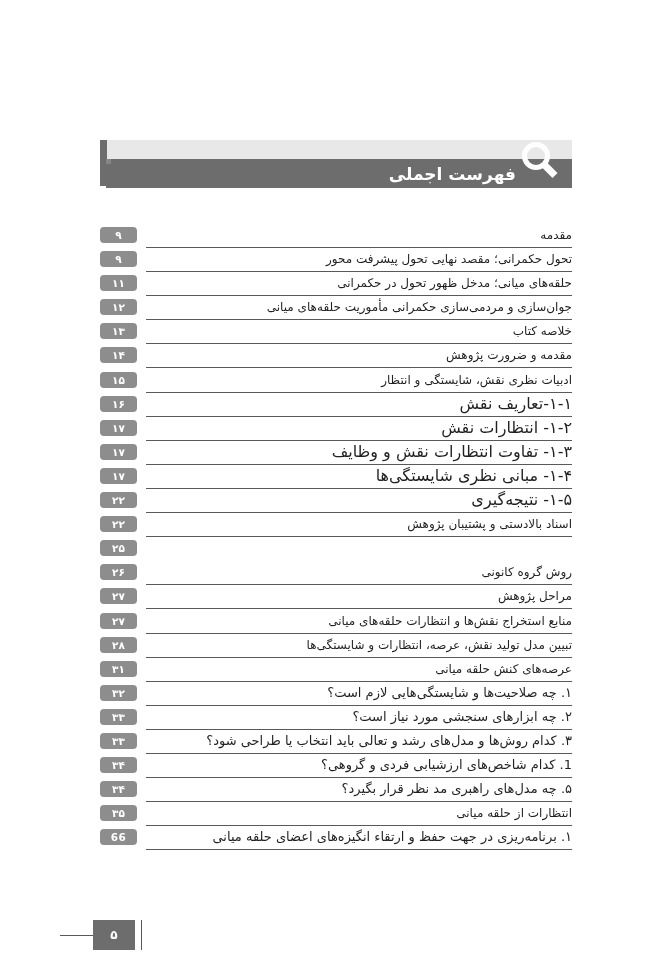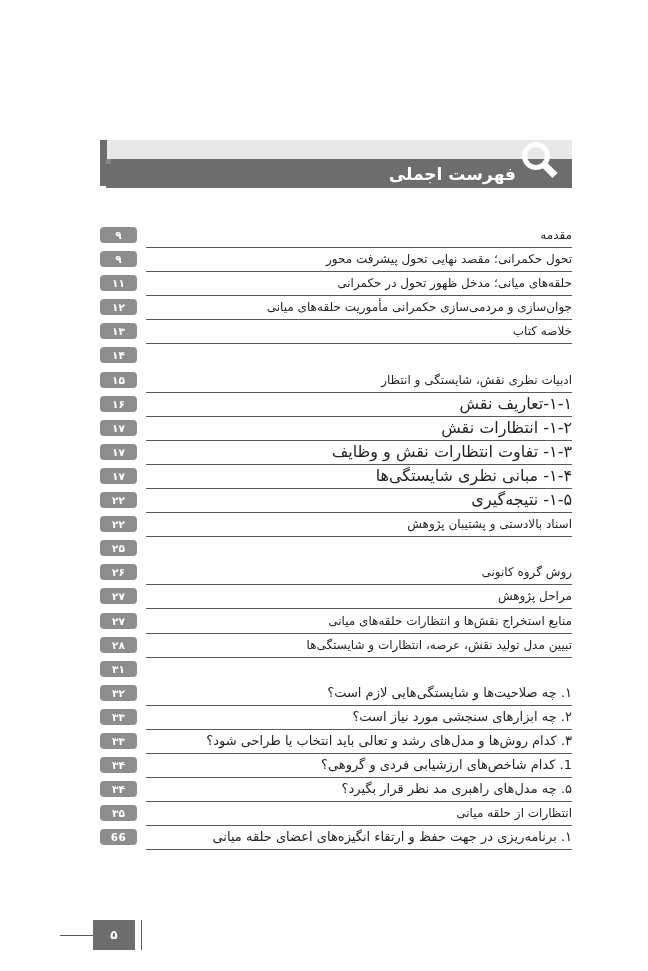--- a/index.html
+++ b/index.html
@@ -213,20 +213,21 @@
       <div class="toc-row">
         <div class="toc-badge">۱۲</div>
         <div class="toc-entry lvl-main"><span class="entry-text">جوان‌سازی و مردمی‌سازی حکمرانی مأموریت حلقه‌های میانی</span></div>
       </div>
       <div class="toc-row">
         <div class="toc-badge">۱۳</div>
         <div class="toc-entry lvl-main"><span class="entry-text">خلاصه کتاب</span></div>
       </div>
       <div class="toc-row">
         <div class="toc-badge">۱۴</div>
+        <div class="toc-entry lvl-main"><span class="entry-text">مقدمه و ضرورت پژوهش</span></div>
       </div>
       <div class="toc-row">
         <div class="toc-badge">۱۵</div>
         <div class="toc-entry lvl-main"><span class="entry-text">ادبیات نظری نقش، شایستگی و انتظار</span></div>
       </div>
       <div class="toc-row">
         <div class="toc-badge">۱۶</div>
         <div class="toc-entry lvl-sub"><span class="entry-text">۱-۱-تعاریف نقش</span></div>
       </div>
       <div class="toc-row">
@@ -263,20 +264,21 @@
       <div class="toc-row">
         <div class="toc-badge">۲۷</div>
         <div class="toc-entry lvl-main"><span class="entry-text">منابع استخراج نقش‌ها و انتظارات حلقه‌های میانی</span></div>
       </div>
       <div class="toc-row">
         <div class="toc-badge">۲۸</div>
         <div class="toc-entry lvl-main"><span class="entry-text">تبیین مدل تولید نقش، عرصه، انتظارات و شایستگی‌ها</span></div>
       </div>
       <div class="toc-row">
         <div class="toc-badge">۳۱</div>
+        <div class="toc-entry lvl-main"><span class="entry-text">عرصه‌های کنش حلقه میانی</span></div>
       </div>
       <div class="toc-row">
         <div class="toc-badge">۳۲</div>
         <div class="toc-entry lvl-q"><span class="entry-text">۱. چه صلاحیت‌ها و شایستگی‌هایی لازم است؟</span></div>
       </div>
       <div class="toc-row">
         <div class="toc-badge">۳۳</div>
         <div class="toc-entry lvl-q"><span class="entry-text">۲. چه ابزارهای سنجشی مورد نیاز است؟</span></div>
       </div>
       <div class="toc-row">

